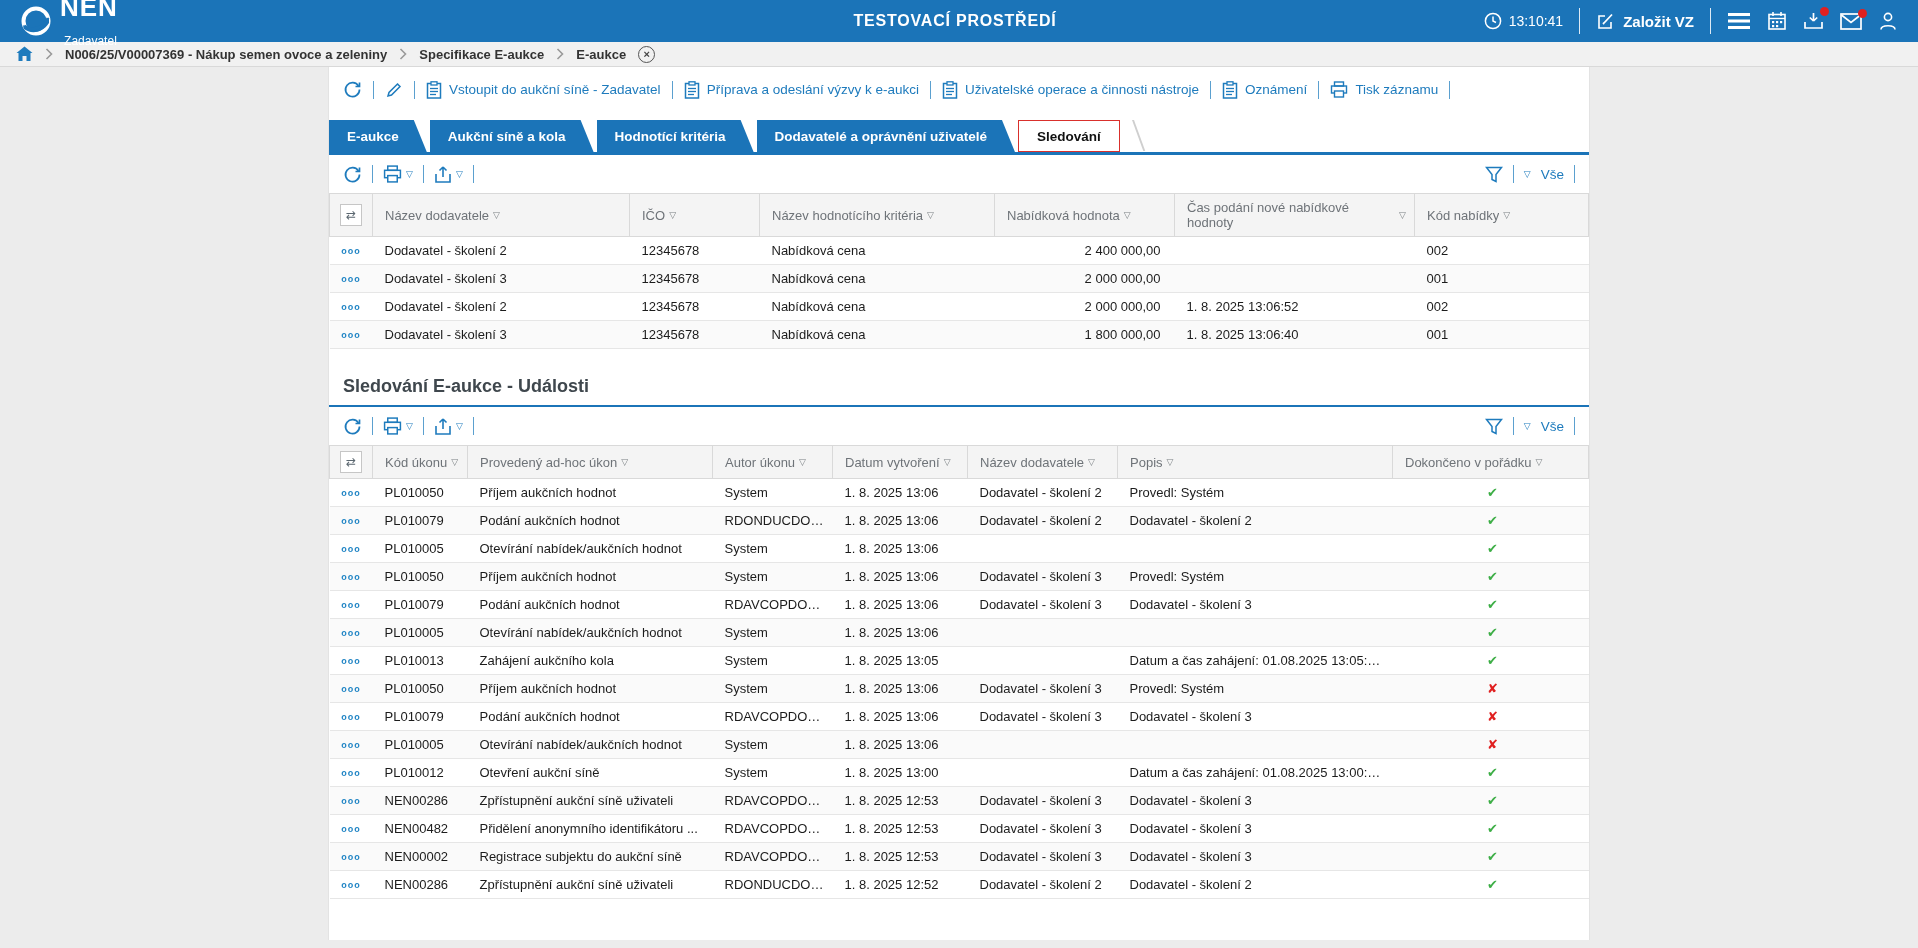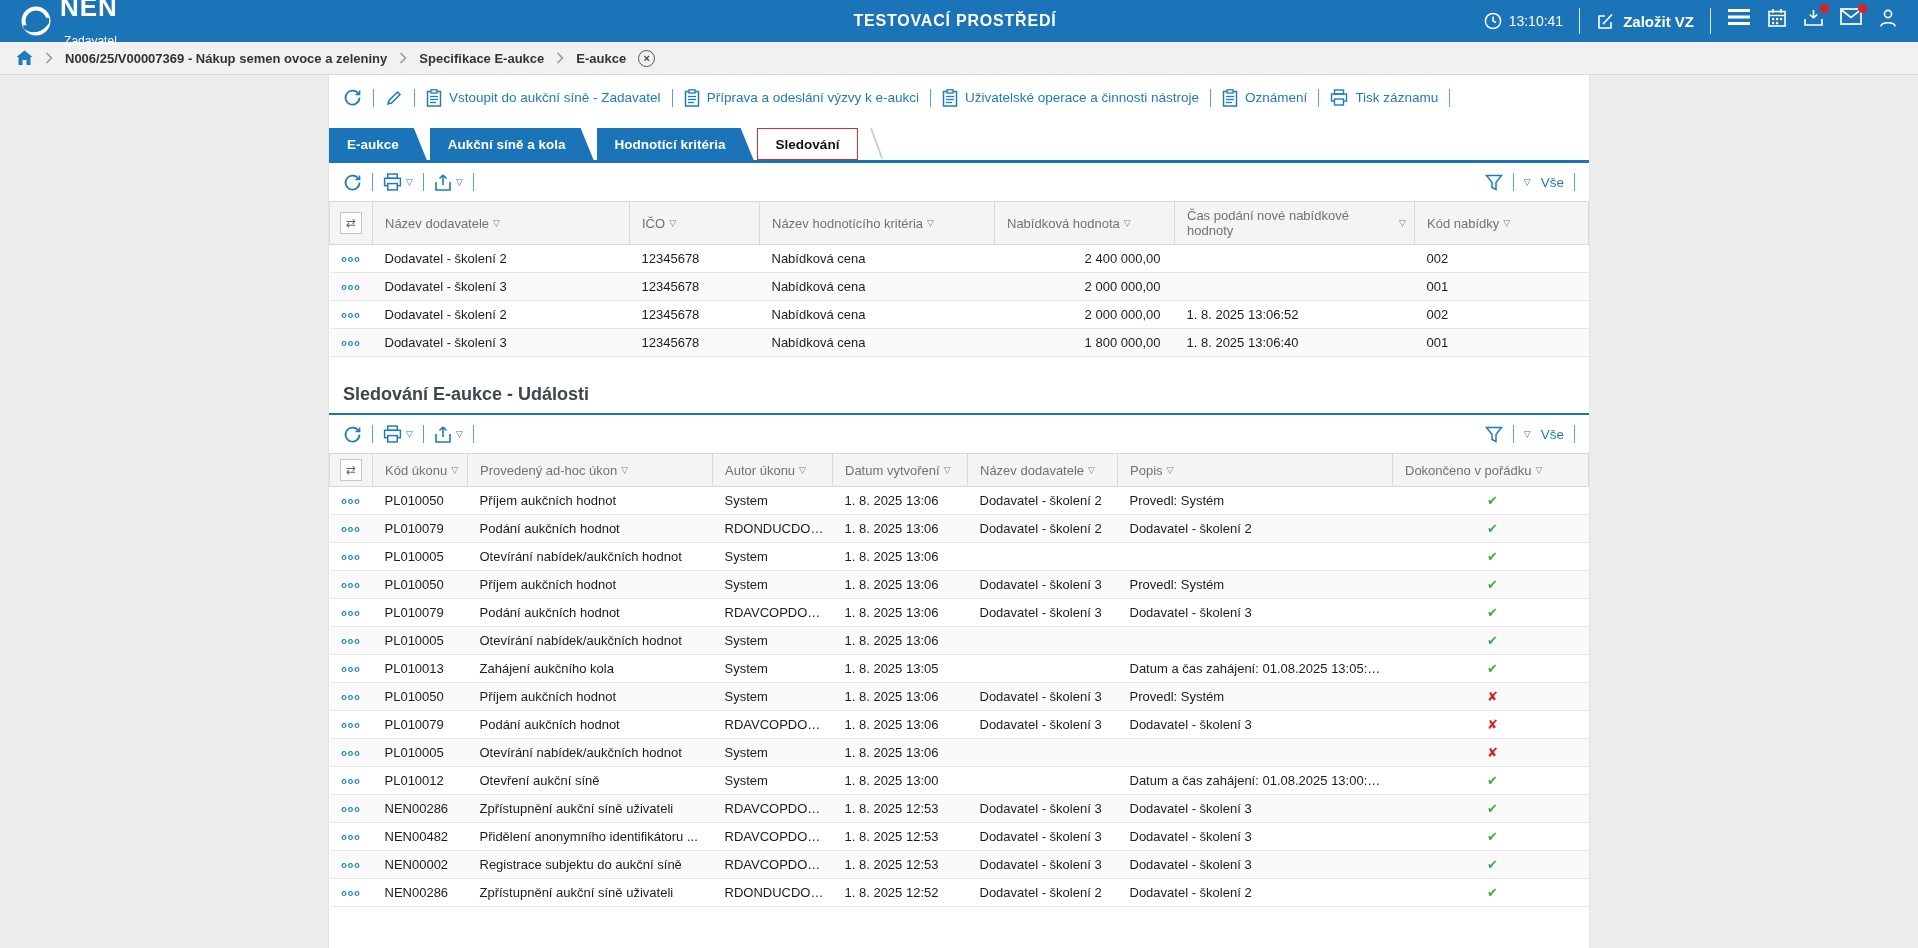--- a/index.html
+++ b/index.html
@@ -13,31 +13,31 @@
 
   
   .top-header { height:42px; background:#1b74b8; color:#fff; display:flex; align-items:center;
     padding:0 20px; position:relative; }
   .logo-wrap { display:flex; align-items:center; gap:8px; }
   .logo-block { display:flex; align-items:center;flex-direction:column; }
   .logo-text { font-size:26px; font-weight:bold; letter-spacing:1px; line-height:26px; }
   .logo-sub { font-size:12px; margin:14px 0 0 3px; }
   .env-title { position:absolute; left:0; right:8px; text-align:center; font-size:16px;
     font-weight:bold; letter-spacing:.8px; pointer-events:none; }
-  .header-right { margin-left:auto; display:flex; gap:16px; }
+  .header-right { margin-left:auto; display:flex; align-items:center; gap:16px; }
   .hdr-sep { width:1px; height:26px; background:rgba(255,255,255,.85); }
   .hdr-item { display:flex; align-items:center; gap:7px; }
   .hdr-time { font-size:14px; }
   .hdr-btn { font-size:15px; font-weight:bold; display:flex; align-items:center; gap:8px; cursor:pointer; }
   .icon-badge { position:relative; }
   .badge-dot { position:absolute; top:-4px; right:-5px; width:9px; height:9px; border-radius:50%;
     background:#e02020; }
 
   
-  .breadcrumb-bar { height:33px; background:#f1f1f1; border-bottom:1px solid #d9d9d9;
+  .breadcrumb-bar { height:25px; background:#f1f1f1; border-bottom:1px solid #d9d9d9;
     display:flex; align-items:center; gap:12px; padding:0 16px; font-size:13px; font-weight:bold; color:#333; }
   .crumb { cursor:pointer; white-space:nowrap; }
   .crumb-close { width:17px; height:17px; border:1px solid #555; border-radius:50%;
     display:flex; align-items:center; justify-content:center; font-size:11px; color:#444;
     font-weight:bold; cursor:pointer; line-height:1; }
 
   
   .content { width:1262px; margin:0 328px; background:#fff; min-height:873px;
     border-left:1px solid #e3e3e3; border-right:1px solid #e3e3e3; padding-bottom:6px; }
 
@@ -264,20 +264,23 @@
   <div class="tab-strip">
     <div class="tab">
         <span>E-aukce</span>
       </div>
     <div class="tab">
         <span>Aukční síně a kola</span>
       </div>
     <div class="tab">
         <span>Hodnotící kritéria</span>
       </div>
+    <div class="tab">
+        <span>Dodavatelé a oprávnění uživatelé</span>
+      </div>
     <div class="tab active">
         <span>Sledování</span>
       </div>
     <div class="tab-tail"></div>
   </div>
 
   <div class="section-toolbar">
     <div class="st-group">
       <span class="icon-btn">
         <svg width="19" height="19" viewBox="0 0 19 19">

